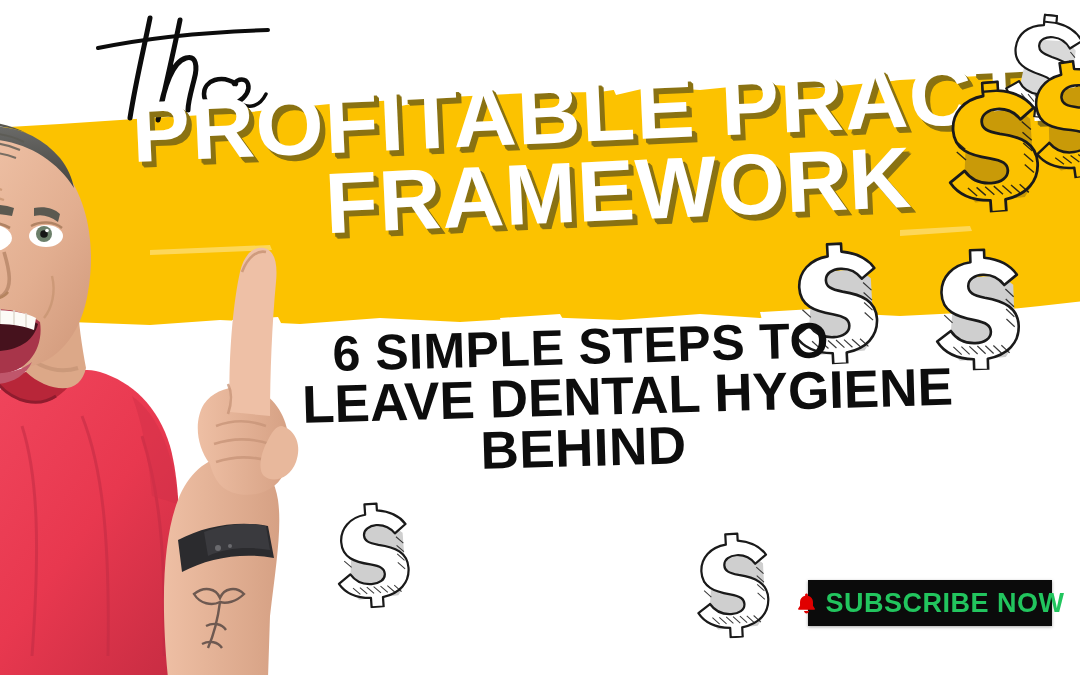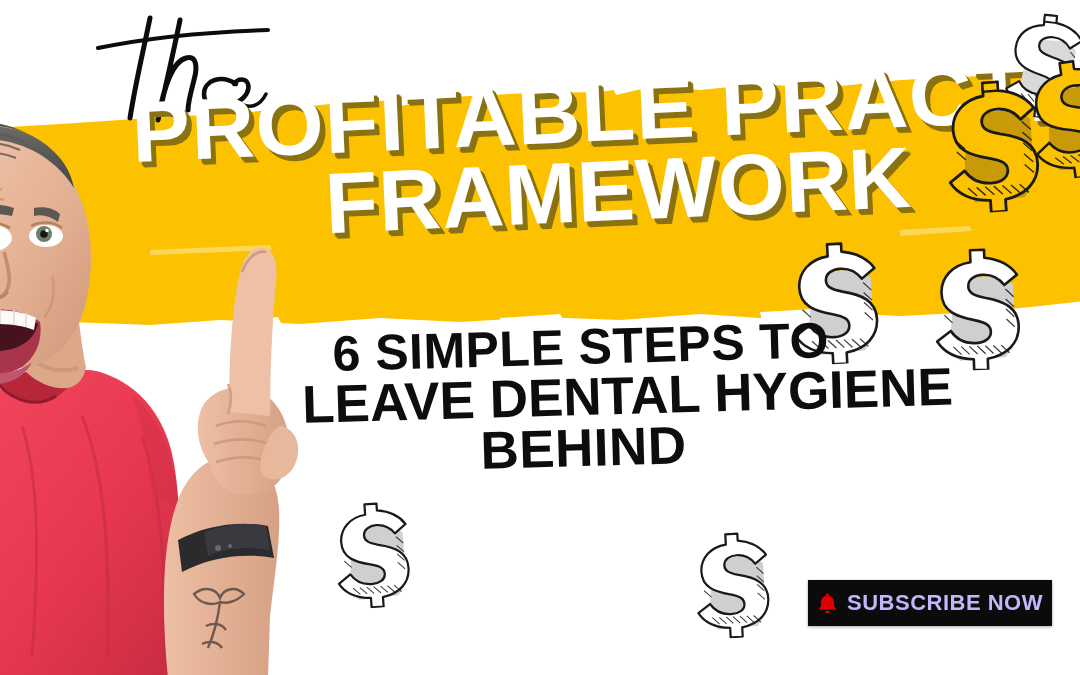--- a/index.html
+++ b/index.html
@@ -55,21 +55,21 @@
 
   
   .subscribe{
     position:absolute;left:808px;top:580px;width:244px;height:46px;
     background:#0b0b0b;display:flex;align-items:center;justify-content:center;gap:9px;
     box-shadow:0 1px 3px rgba(0,0,0,.35);
   }
   .bell{width:21px;height:23px;flex:0 0 auto;}
   .subscribe-label{
     font-family:"Liberation Sans Narrow","Liberation Sans",sans-serif;
-    font-weight:bold;color:#c4b5fd;font-size:22px;letter-spacing:.5px;white-space:nowrap;
+    font-weight:bold;color:#22c55e;font-size:27px;letter-spacing:.5px;white-space:nowrap;
   }
 
   
   .dollar{position:absolute;}
   .dollar svg{display:block;width:100%;height:100%;}
 
   
   .person{position:absolute;left:-18px;top:96px;width:330px;height:582px;}
   .person svg{display:block;width:330px;height:582px;}
 </style>

